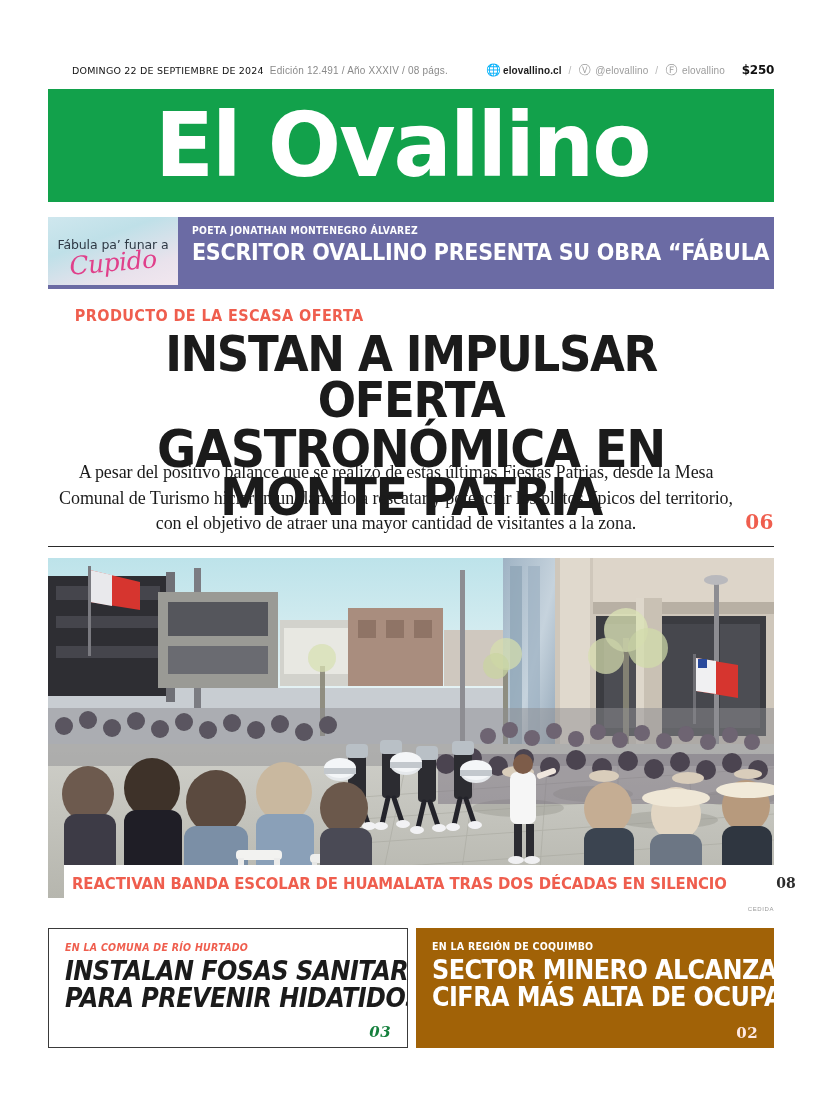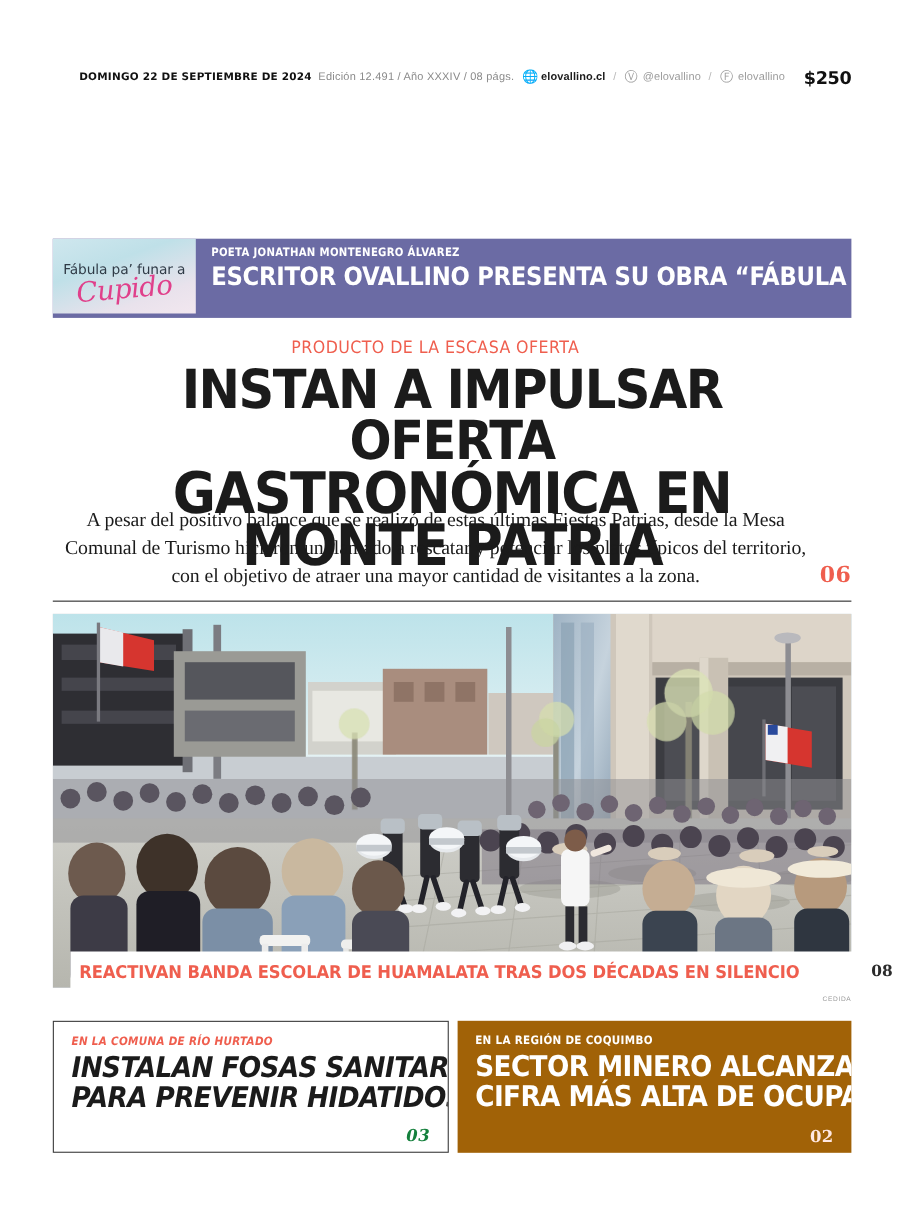--- a/index.html
+++ b/index.html
@@ -35,21 +35,21 @@
   }
   .topbar-left {
     display: flex;
     align-items: baseline;
     gap: 6px;
     white-space: nowrap;
   }
   .issue-date {
     font-family: "DejaVu Sans", sans-serif;
     font-size: 9.5px;
-    font-weight: bold;
+    font-weight: normal;
     letter-spacing: 0.2px;
     color: #111111;
     padding-left: 24px;
   }
   .issue-meta {
     font-family: "Liberation Sans", sans-serif;
     font-size: 10px;
     color: #8a8a8a;
     letter-spacing: 0.2px;
   }
@@ -83,21 +83,21 @@
   .soc-text.muted {
     font-weight: normal;
     color: #9c9c9c;
   }
   .soc-sep {
     font-size: 10px;
     color: #b8b8b8;
   }
   .price {
     font-family: "DejaVu Sans", sans-serif;
-    font-size: 16px;
+    font-size: 12px;
     font-weight: bold;
     color: #111111;
     margin-left: 10px;
     letter-spacing: -0.3px;
   }
 
   
   .masthead {
     position: absolute;
     left: 48px;
@@ -188,27 +188,27 @@
     letter-spacing: -0.3px;
     transform: scaleX(0.9);
     transform-origin: left center;
     white-space: nowrap;
     line-height: 1.05;
   }
 
   
   .lead-kicker {
     position: absolute;
-    left: 33px;
+    left: 64px;
     top: 307px;
     width: 726px;
-    text-align: center;
+    text-align: left;
     font-family: "DejaVu Sans", sans-serif;
     font-size: 15.5px;
-    font-weight: normal;
+    font-weight: bold;
     color: #EF5E4E;
     letter-spacing: 0.4px;
   }
   .lead-kicker span {
     display: inline-block;
     transform: scaleX(0.93);
   }
   .lead-head {
     position: absolute;
     left: 48px;
@@ -293,21 +293,21 @@
     letter-spacing: -0.1px;
     transform: scaleX(0.93);
     transform-origin: left center;
     white-space: nowrap;
   }
   .photo-caption-page {
     font-family: "DejaVu Serif", serif;
     font-size: 14px;
     font-weight: bold;
     color: #2b2b2b;
-    margin-left: 16px;
+    margin-left: 0px;
   }
   .photo-credit {
     position: absolute;
     right: 48px;
     top: 906px;
     font-family: "Liberation Sans", sans-serif;
     font-size: 6px;
     color: #9b9b9b;
     letter-spacing: 0.6px;
   }
@@ -398,20 +398,23 @@
       </span>
       <span class="soc-sep">/</span>
       <span class="soc">
         <span class="soc-glyph muted">Ⓕ</span>
         <span class="soc-text muted">elovallino</span>
       </span>
       <span class="price">$250</span>
     </div>
   </div>
 
+  <div class="masthead">
+    <div class="masthead-title">El Ovallino</div>
+  </div>
 
   <div class="promo">
     <div class="promo-thumb">
       <div class="promo-thumb-l1">Fábula pa’ funar a</div>
       <div class="promo-thumb-l2">Cupido</div>
     </div>
     <div class="promo-body">
       <div class="promo-kicker">POETA JONATHAN MONTENEGRO ÁLVAREZ</div>
       <div class="promo-head">ESCRITOR OVALLINO PRESENTA SU OBRA “FÁBULA PA’ FUNAR A CUPIDO”</div>
 

